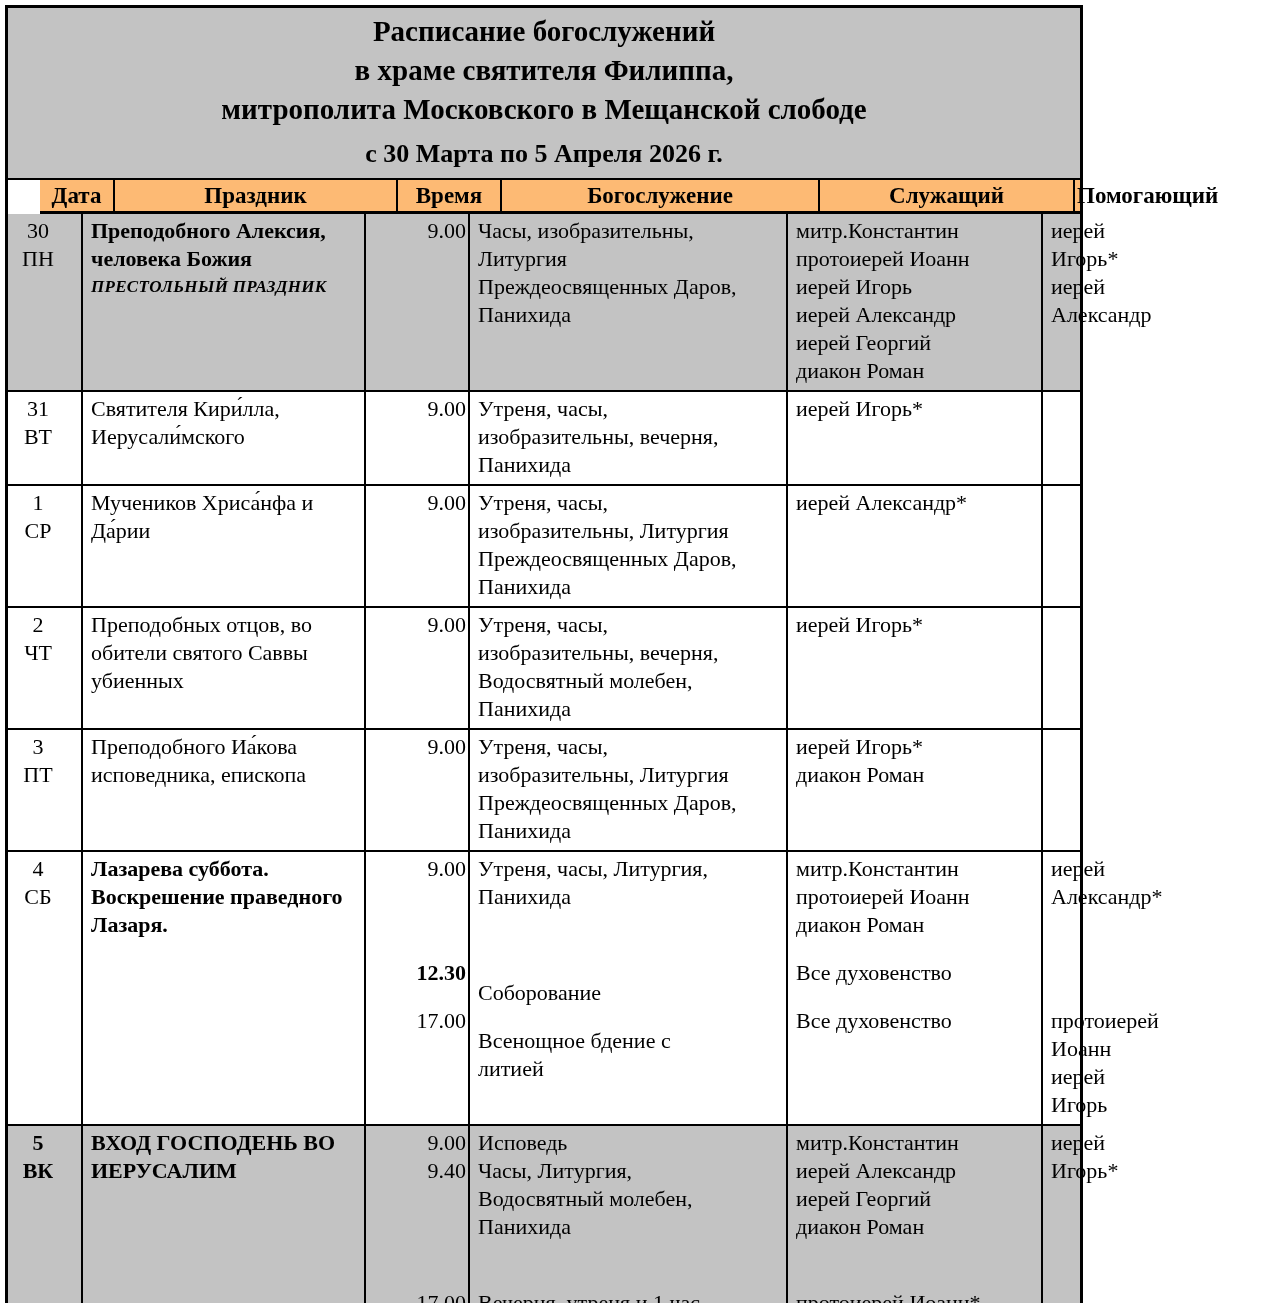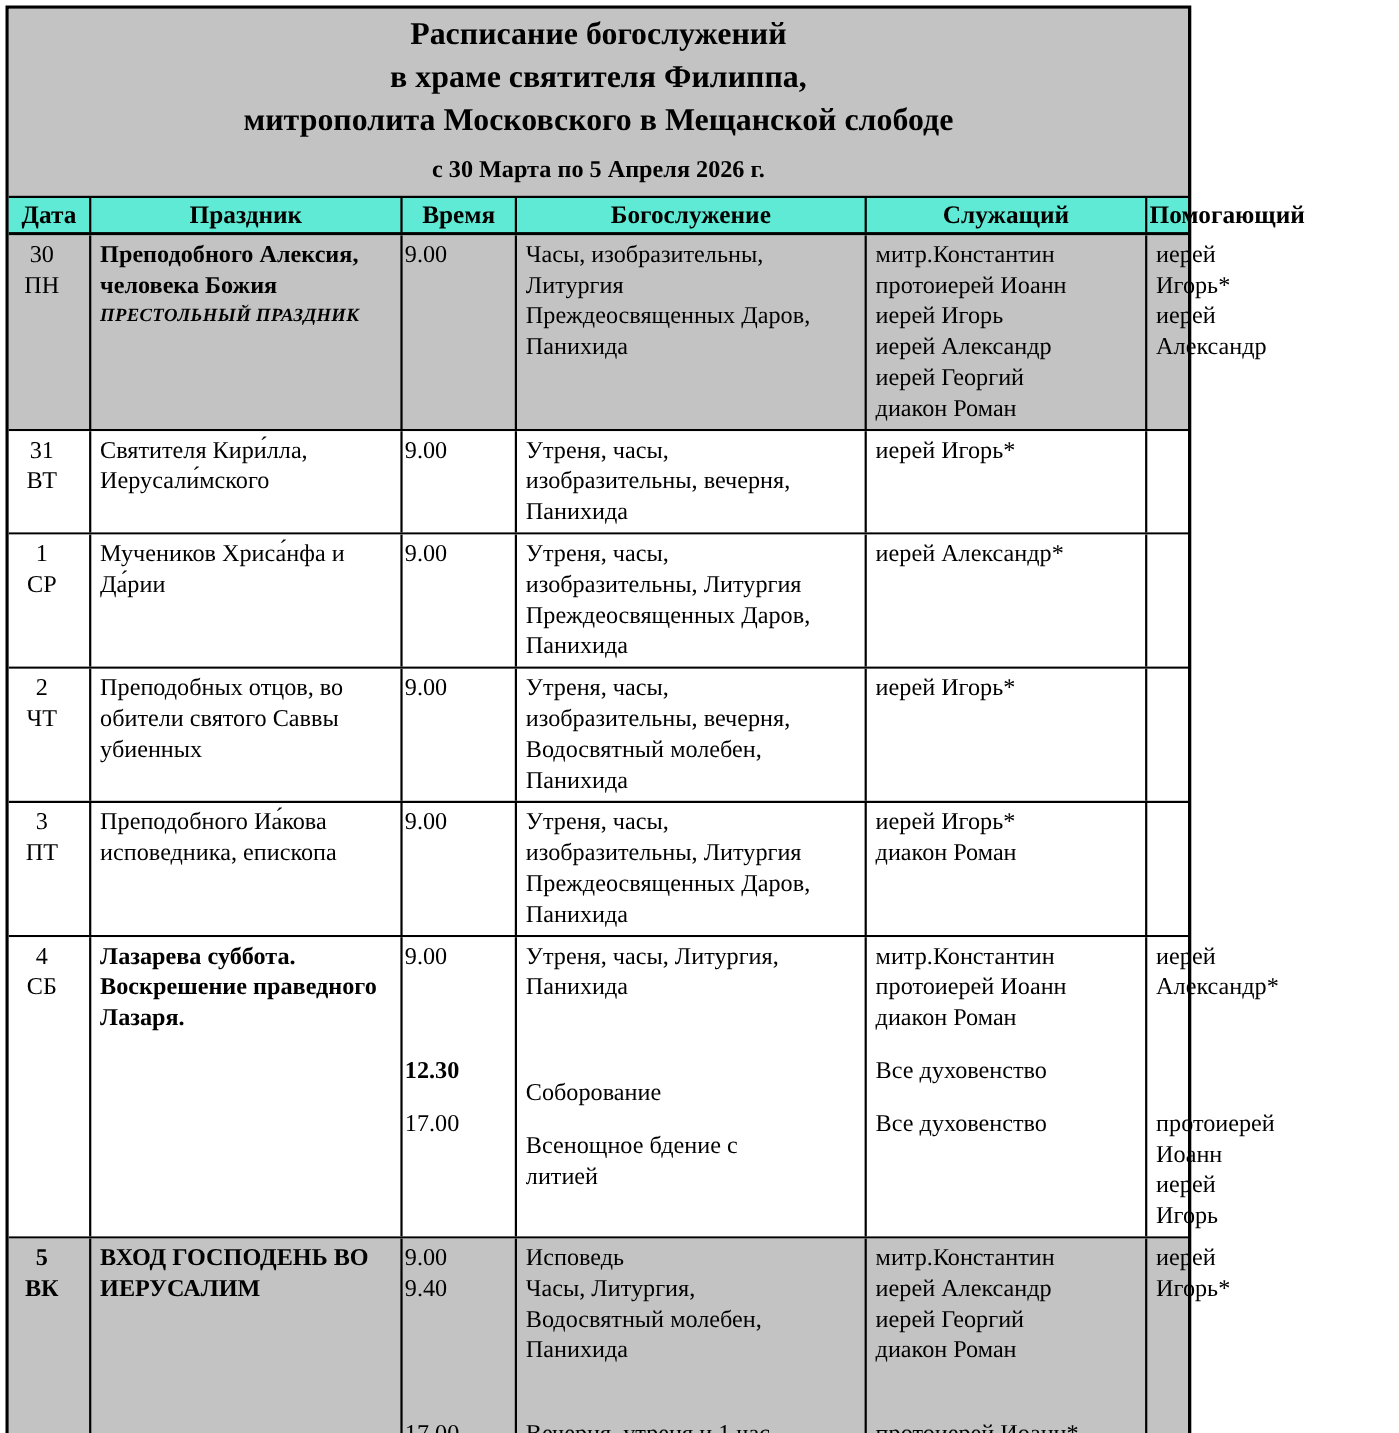--- a/index.html
+++ b/index.html
@@ -27,30 +27,31 @@
     border-bottom: 2px solid var(--line);
     padding: 4px 0 8px 0;
   }
   .banner-line {
     font-weight: bold;
     font-size: 29px;
     line-height: 39px;
   }
   .banner-date {
     font-weight: bold;
-    font-size: 22px;
+    font-size: 26px;
     line-height: 32px;
     margin-top: 9px;
   }
   
   .colhead {
     display: grid;
     grid-template-columns: var(--cols);
     border-bottom: 3px solid var(--line);
-    background: #5eead4;
+    background: #fdba74;
+    margin-left: 32px;
   }
   .colhead .hcell {
     font-weight: bold;
     font-size: 23px;
     line-height: 29px;
     text-align: center;
     padding: 1px 2px;
     border-right: 2px solid var(--line);
   }
   .colhead .hcell:last-child { border-right: none; text-align: center; }
@@ -64,21 +65,21 @@
     background: #ffffff;
   }
   .row:last-child { border-bottom: none; }
   .row.shaded { background: var(--shade); }
   .cell {
     border-right: 2px solid var(--line);
     padding: 3px 8px 5px 8px;
   }
   .cell:last-child { border-right: none; }
   .c-date { text-align: center; padding-left: 2px; padding-right: 15px; }
-  .c-time { text-align: left; padding-left: 2px; padding-right: 2px; }
+  .c-time { text-align: right; padding-left: 2px; padding-right: 2px; }
   .b { font-weight: bold; }
   .i { font-style: italic; }
   .feast-subtitle { font-size: 17px; letter-spacing: 0.3px; }
   .seg div { min-height: 28px; }
   
   .footer {
     text-align: center;
     font-size: 25px;
     padding: 20px 0 16px 0;
     background: #ffffff;

